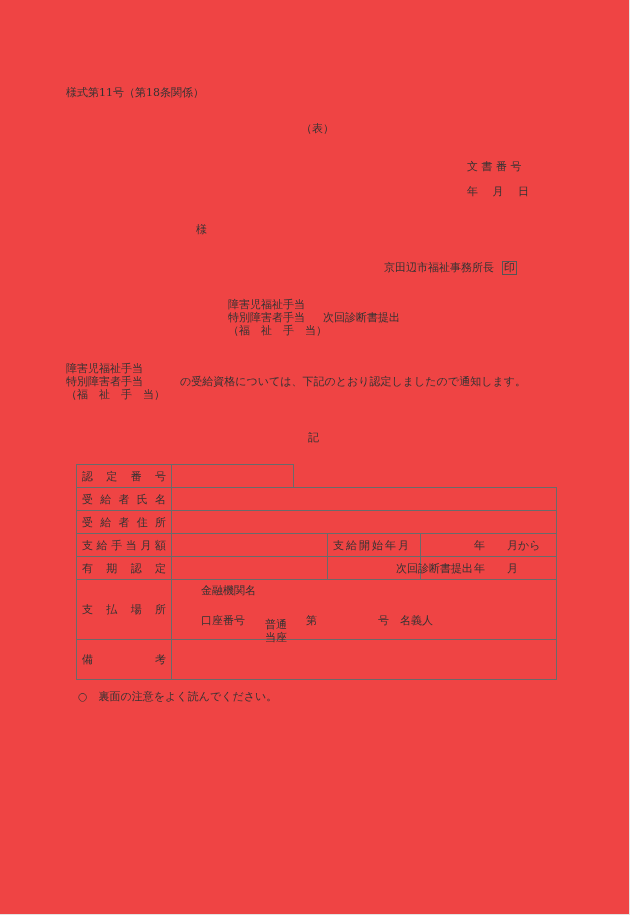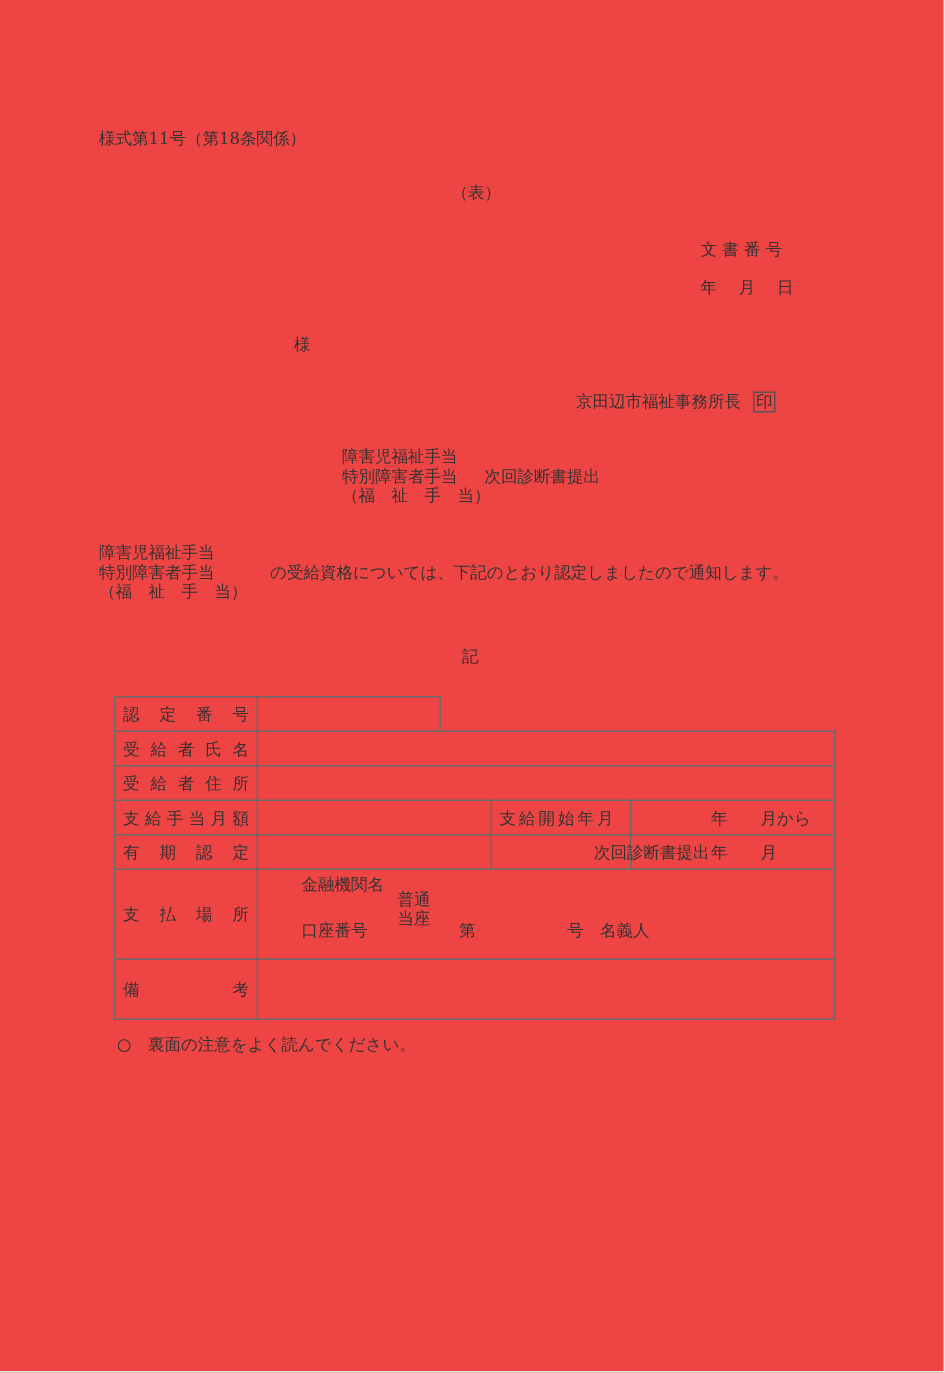--- a/index.html
+++ b/index.html
@@ -167,21 +167,21 @@
       <div class="lbl-justify">
         <span>支</span>
           <span>払</span>
           <span>場</span>
           <span>所</span>
       </div>
     </div>
     <div style="position:absolute; left:172px; top:580px; width:384px; height:59px;">
       <div class="abs" style="left:29px; top:5px;font-family:Liberation Mono, monospace;">金融機関名</div>
       <div class="abs" style="left:29px; top:34px;">口座番号</div>
-      <div class="abs stack" style="left:93px; top:13px;">
+      <div class="abs stack" style="left:93px; top:38px;">
         <div>普通</div>
         <div>当座</div>
       </div>
       <div class="abs" style="left:134px; top:34px;">第</div>
       <div class="abs" style="left:206px; top:34px;">号</div>
       <div class="abs" style="left:228px; top:34px;text-align:right;">名義人</div>
     </div>
 
     <div class="cell" style="left:77px; top:640px; width:94px; height:39px; justify-content:space-between; padding:0 5px;">
       <span>備</span>

